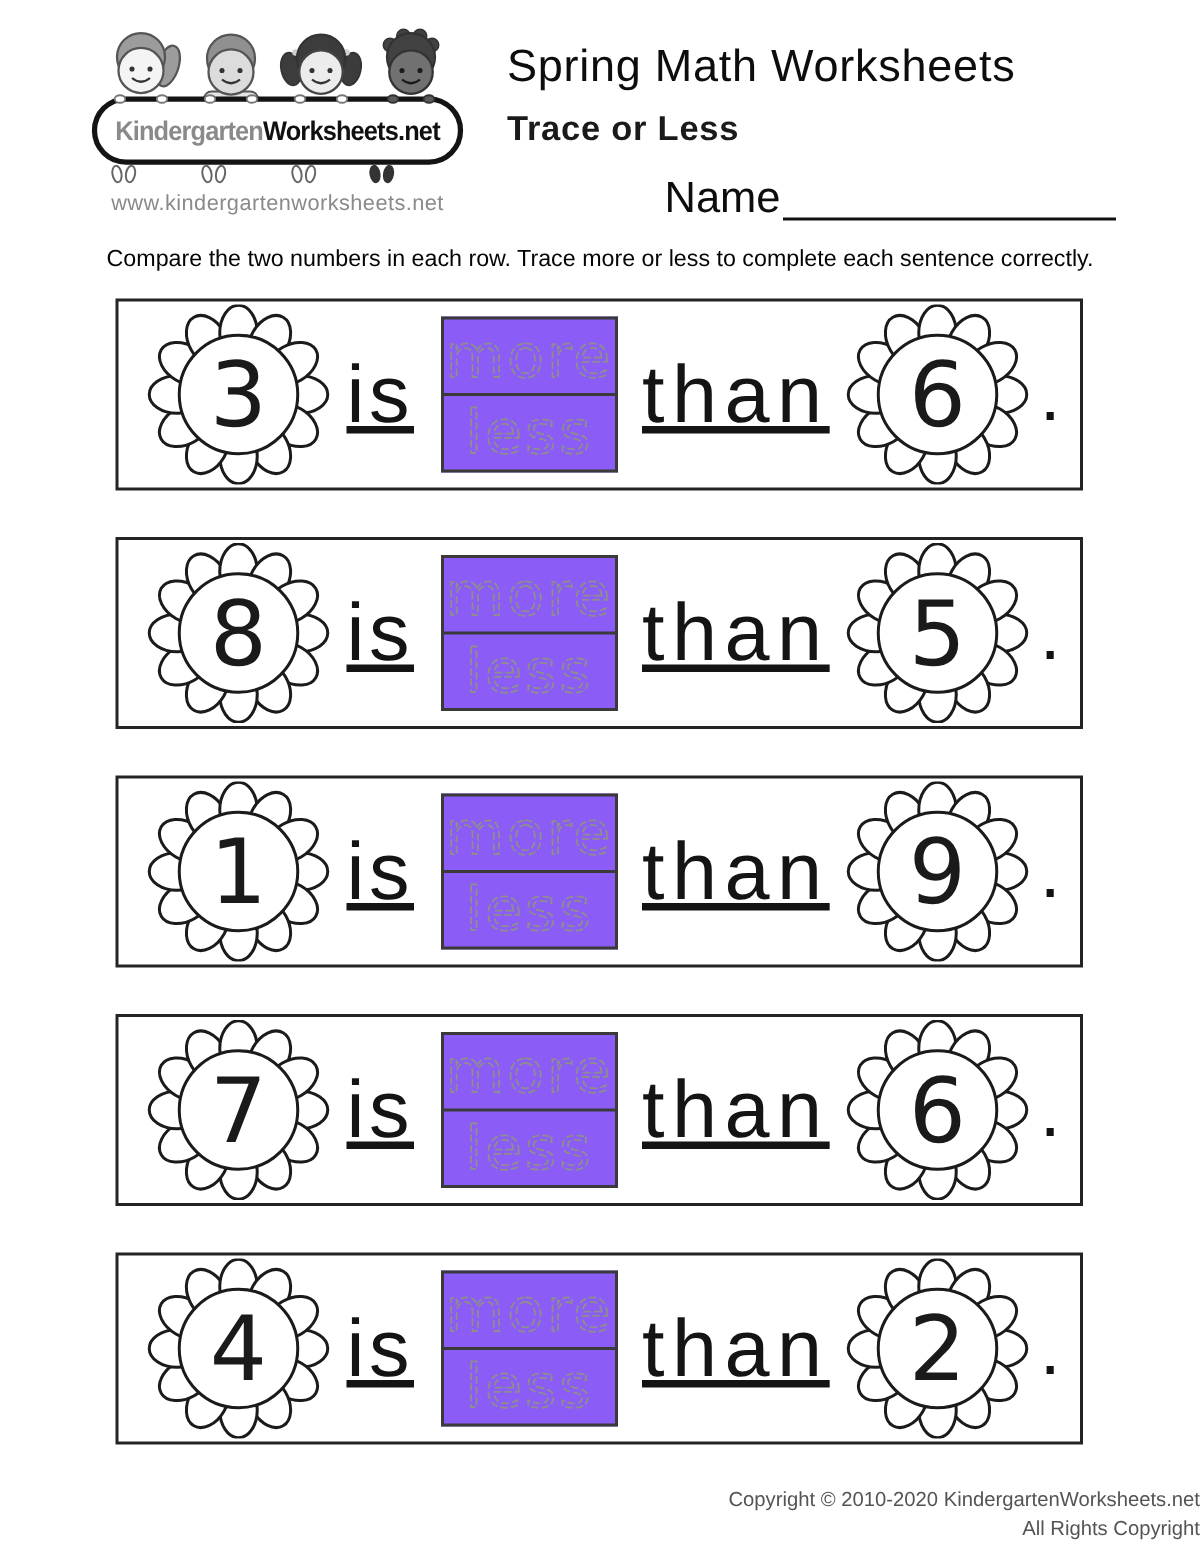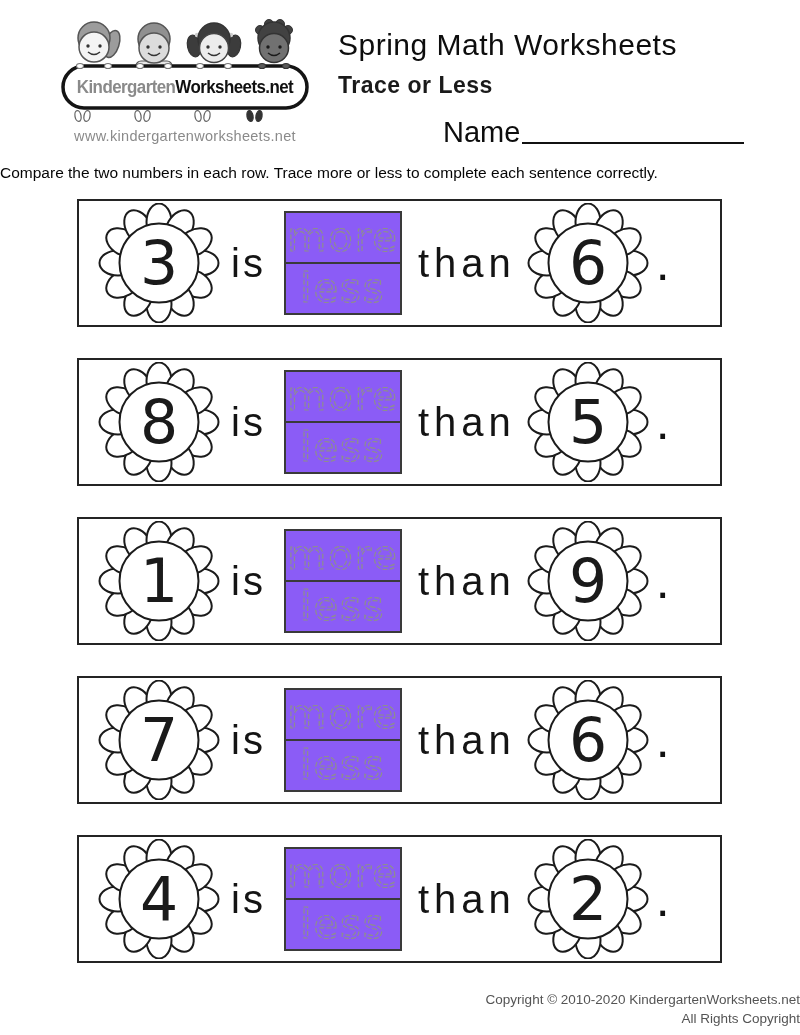--- a/index.html
+++ b/index.html
@@ -17,35 +17,35 @@
     transform:scaleX(0.94);
   }
   .brand-gray{color:#8a8a8a;}
   .brand-dark{color:#101010;}
   .logo-url{margin-top:2px;width:250px;text-align:center;color:#8a8a8a;font-size:14.5px;letter-spacing:0.3px;}
   
   .title-block{position:absolute;left:338px;top:28px;}
   .page-title{margin:0;font-size:30px;font-weight:400;color:#0d0d0d;letter-spacing:0.5px;}
   .page-subtitle{margin:10px 0 0 0;font-size:23px;font-weight:700;color:#1a1a1a;letter-spacing:0.5px;}
   
-  .name-row{position:absolute;left:443px;top:116px;display:flex;align-items:flex-start;}
+  .name-row{position:absolute;left:443px;top:116px;display:flex;align-items:center;}
   .name-label{font-size:29px;color:#0d0d0d;}
   .name-line{width:222px;height:26px;border-bottom:2.5px solid #111;margin-left:2px;}
   
-  .instruction{position:absolute;top:164px;left:0;width:100%;font-size:15.5px;color:#050505;}
+  .instruction{position:absolute;top:164px;left:0;width:100%;text-align:center;font-size:15.5px;color:#050505;}
   
   .rows{position:absolute;top:199px;left:77px;}
   .row{
     width:641px;height:124px;border:2px solid #242424;background:#fff;
     display:flex;align-items:center;margin-bottom:31px;
   }
   .flower{display:block;margin-left:16px;flex:0 0 auto;}
   .flower-shape{fill:#ffffff;stroke:#1b1b1b;stroke-width:2;}
   .flower-num{font-size:60px;font-family:"DejaVu Sans",sans-serif;fill:#1a1a1a;}
-  .word{font-size:40px;color:#141414;letter-spacing:3px;line-height:1;}
+  .word{font-size:54px;color:#141414;letter-spacing:3px;line-height:1;text-decoration:underline;}
   .word-is{margin-left:8px;}
   .word-than{margin-left:16px;letter-spacing:5px;}
   .trace-box{
     margin-left:18px;width:114px;border:2px solid #3a3a3a;background:#8b5cf6;flex:0 0 auto;
   }
   .trace-cell{height:49px;display:block;}
   .trace-cell-top{border-bottom:2px solid #3a3a3a;}
   .trace-text{
     font-size:40px;letter-spacing:2px;font-family:"DejaVu Sans",sans-serif;
     fill:none;stroke:#8e8e8e;stroke-width:1.2;stroke-dasharray:4 3;stroke-linecap:round;

